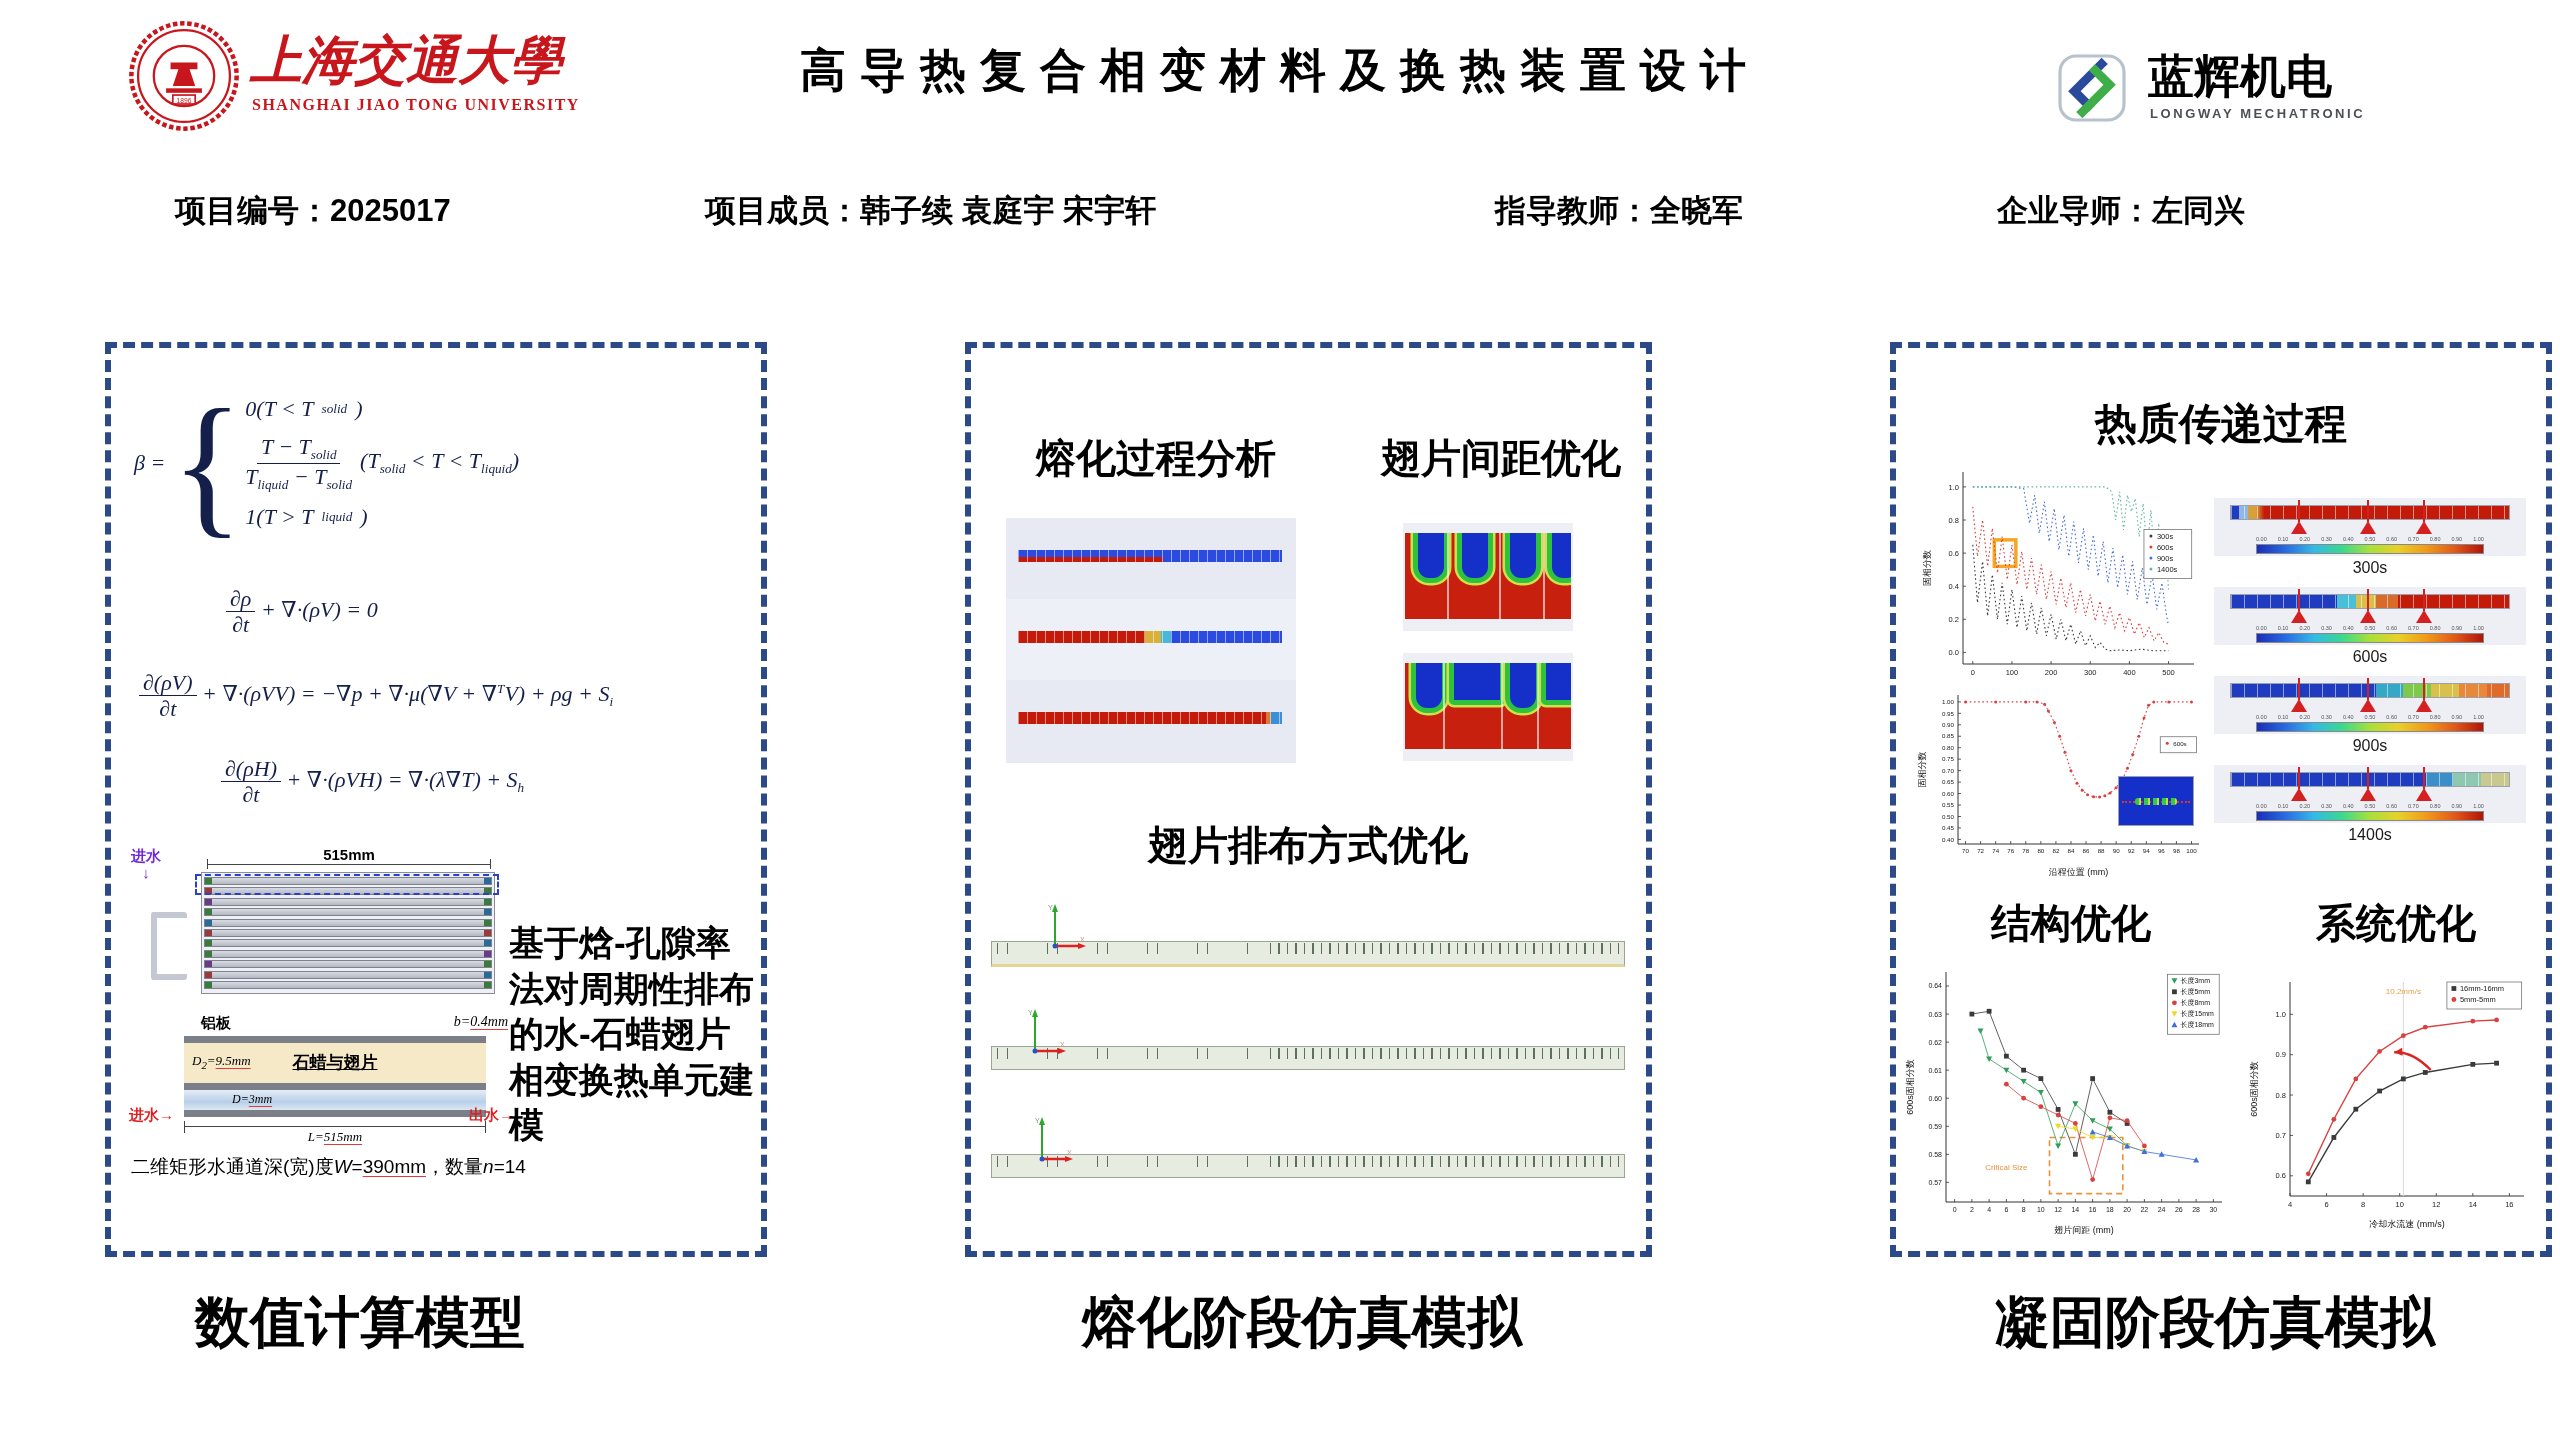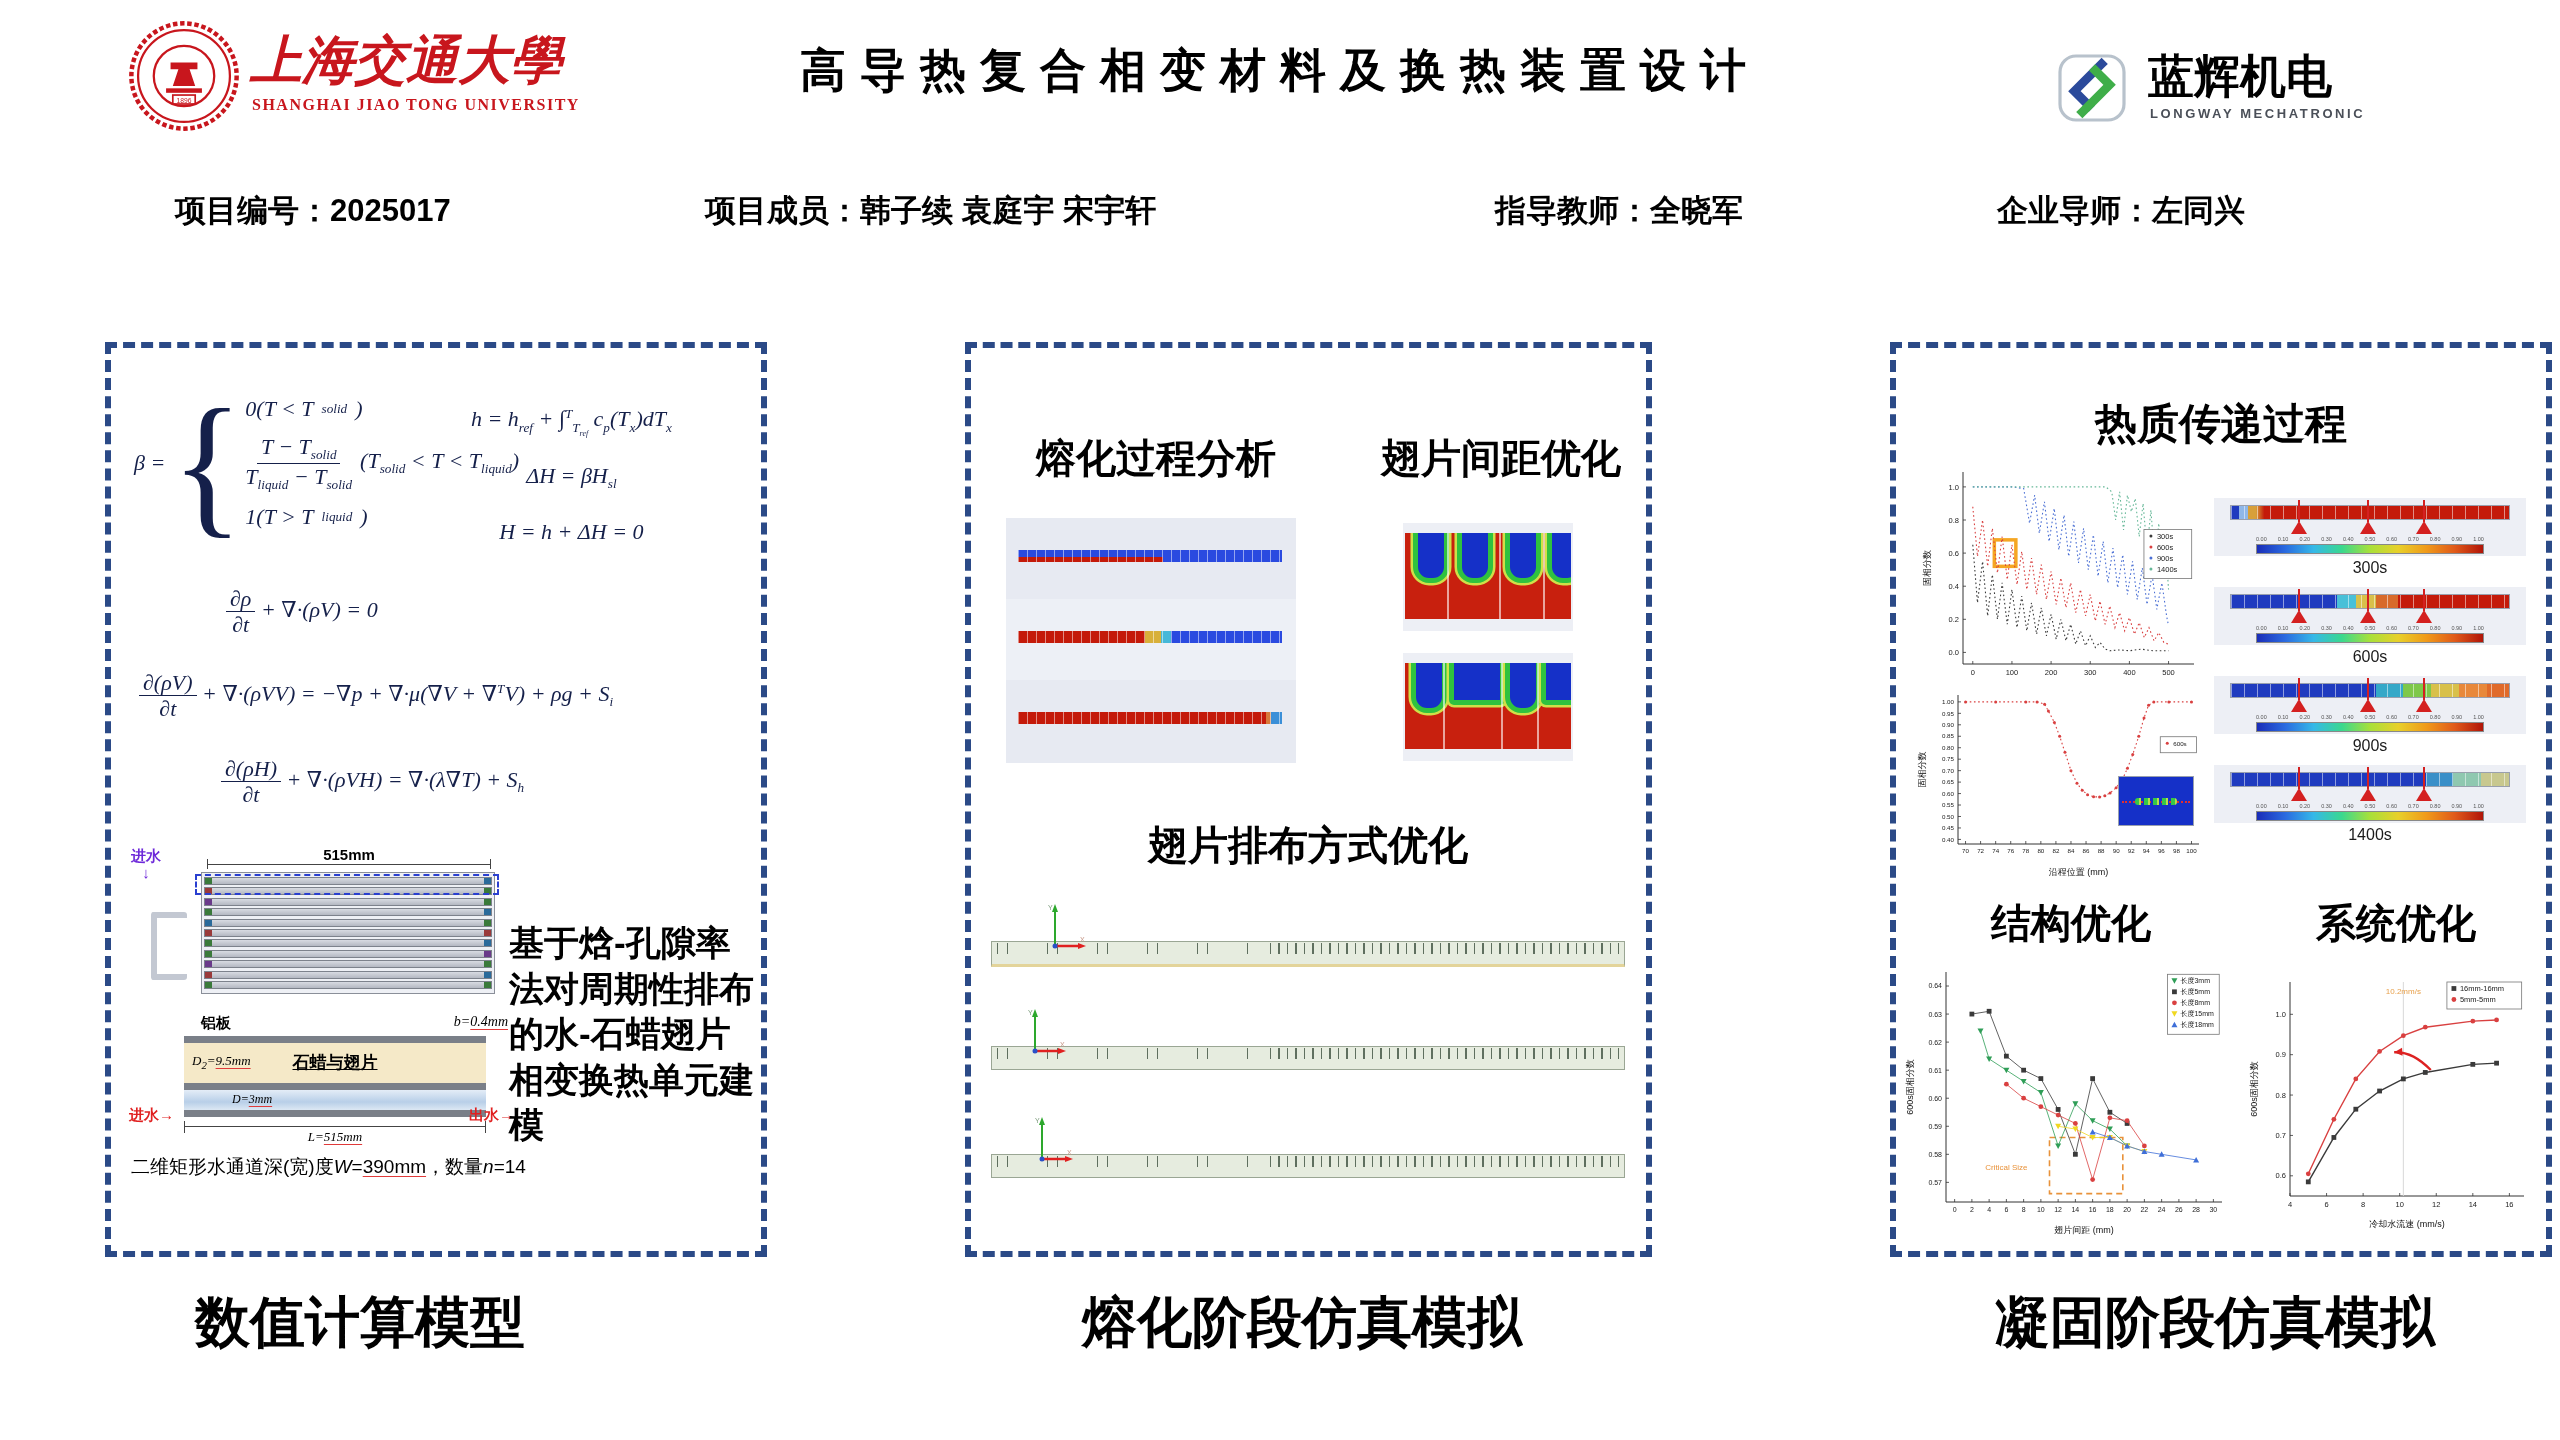--- a/index.html
+++ b/index.html
@@ -169,25 +169,20 @@
         <span class="case-row">
           <span class="frac">
               <span>T − T<sub>solid</sub></span>
               <span>T<sub>liquid</sub> − T<sub>solid</sub></span>
             </span>
           <span>(T<sub>solid</sub> &lt; T &lt; T<sub>liquid</sub>)</span>
         </span>
         <span class="case-row">1(T &gt; T<sub>liquid</sub>)</span>
       </span>
     </div>
-    <div class="abs eq eq-col" style="left:360px;top:58px;">
-      <span>h = h<sub>ref</sub> + ∫<sup>T</sup><sub>T<sub>ref</sub></sub> c<sub>p</sub>(T<sub>x</sub>)dT<sub>x</sub></span>
-      <span style="align-self:center;">ΔH = βH<sub>sl</sub></span>
-      <span style="align-self:center;">H = h + ΔH = 0</span>
-    </div>
     <div class="abs eq" style="left:115px;top:238px;">
       <span class="frac">
           <span>∂ρ</span>
           <span>∂t</span>
         </span>
       <span>+ ∇·(ρV) = 0</span>
     </div>
     <div class="abs eq" style="left:28px;top:322px;">
       <span class="frac">
           <span>∂(ρV)</span>

